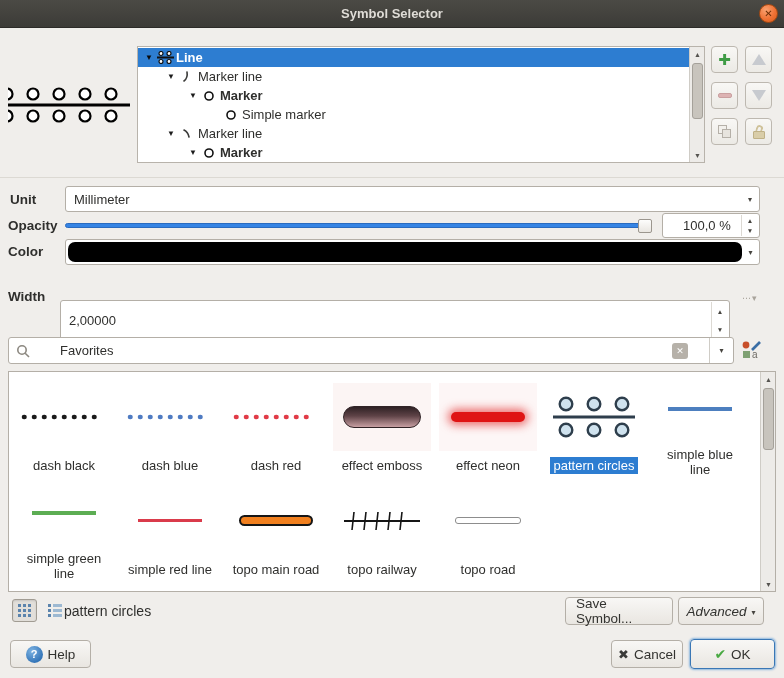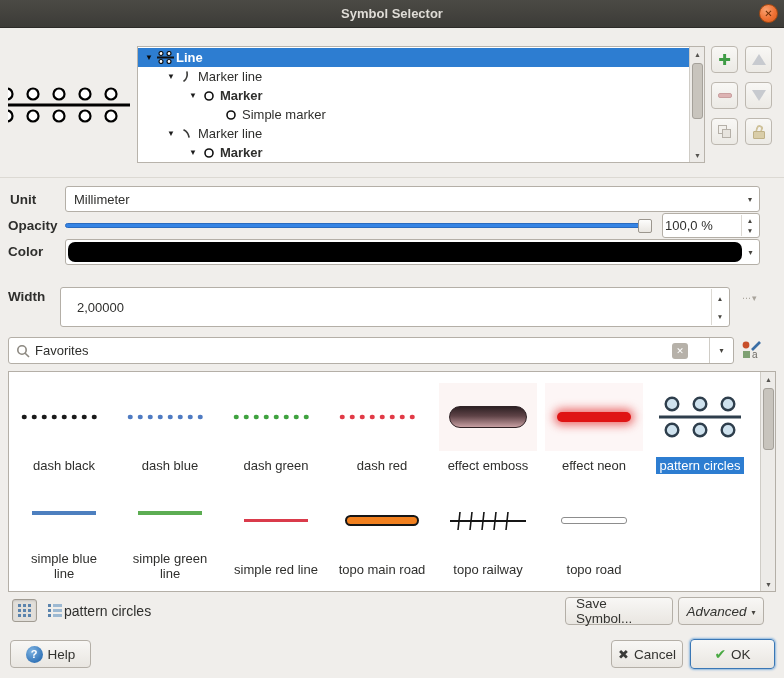--- a/index.html
+++ b/index.html
@@ -81,21 +81,21 @@
 
   .color-ctl { position:absolute; left:65px; top:239px; width:695px; height:26px;
     background:#fff; border:1px solid #b4afa7; border-radius:3px; display:flex; align-items:center; cursor:pointer; }
   .color-swatch { flex:1; height:20px; margin:2px 0 2px 2px; background:#000; border-radius:7px; }
   .color-arrow { width:17px; text-align:center; font-size:8px; color:#46443f; }
 
   .dd-btn { position:absolute; left:742px; top:290px; width:26px; height:16px;
     color:#a9a49c; font-size:9px; letter-spacing:1px; display:flex; align-items:center; cursor:default; }
 
   
-  .searchbox { left:8px; top:337px; width:726px; height:27px; }
+  .searchbox { left:8px; top:337px; width:726px; height:27px;gap:25px; }
   .mag { margin:0 5px 0 7px; }
   .clear-btn { position:absolute; right:45px; width:16px; height:16px; border-radius:3px;
     background:#b6b1a9; color:#fff; font-size:9px; display:flex; align-items:center; justify-content:center; cursor:pointer; }
   .search-arrow-seg { position:absolute; right:0; top:0; bottom:0; width:24px;
     border-left:1px solid #cfccc6; display:flex; align-items:center; justify-content:center;
     font-size:8px; color:#46443f; cursor:pointer; }
   .style-mgr-btn { position:absolute; left:741px; top:339px; width:24px; height:24px; cursor:pointer; }
 
   
   .gallery { position:absolute; left:8px; top:371px; width:768px; height:221px;
@@ -290,36 +290,36 @@
   <span class="flabel" style="left:10px;top:192px">Unit</span>
   <div class="combo" style="left:65px;top:186px;width:695px;height:26px">
     <span>Millimeter</span>
     <span class="combo-arrow">▾</span>
   </div>
 
   <span class="flabel" style="left:8px;top:218px">Opacity</span>
   <div class="slider-track">
     <div class="slider-handle"></div>
   </div>
-  <div class="spin" style="left:662px;top:213px;width:98px;height:25px;padding-left:2px">
+  <div class="spin" style="left:662px;top:213px;width:98px;height:25px;padding-left:20px">
     <span>100,0 %</span>
     <span class="spin-arrows">
       <span>▲</span>
       <span>▼</span>
     </span>
   </div>
 
   <span class="flabel" style="left:8px;top:244px">Color</span>
   <div class="color-ctl">
     <div class="color-swatch"></div>
     <span class="color-arrow">▾</span>
   </div>
 
   <span class="flabel" style="left:8px;top:289px">Width</span>
-  <div class="spin" style="left:60px;top:287px;width:670px;height:40px;padding-left:16px">
+  <div class="spin" style="left:60px;top:300px;width:670px;height:40px;padding-left:8px">
     <span>2,00000</span>
     <span class="spin-arrows">
       <span>▲</span>
       <span>▼</span>
     </span>
   </div>
   <div class="dd-btn">
       <span>⋯▾</span>
     </div>
 
@@ -351,28 +351,20 @@
           </div>
         <div class="lbl">dash black</div>
       </div>
       <div class="cell">
         <div class="pv">
             <svg width="90" height="10">
               <line x1="5" y1="5" x2="85" y2="5" stroke="#4f7bc2" stroke-width="4.6" stroke-dasharray="0.5 9.5" stroke-linecap="round"></line>
             </svg>
           </div>
         <div class="lbl">dash blue</div>
-      </div>
-      <div class="cell">
-        <div class="pv">
-            <svg width="90" height="10">
-              <line x1="5" y1="5" x2="85" y2="5" stroke="#3fa23f" stroke-width="4.6" stroke-dasharray="0.5 9.5" stroke-linecap="round"></line>
-            </svg>
-          </div>
-        <div class="lbl">dash green</div>
       </div>
       <div class="cell">
         <div class="pv">
             <svg width="90" height="10">
               <line x1="5" y1="5" x2="85" y2="5" stroke="#e13b47" stroke-width="4.6" stroke-dasharray="0.5 9.5" stroke-linecap="round"></line>
             </svg>
           </div>
         <div class="lbl">dash red</div>
       </div>
       <div class="cell">

